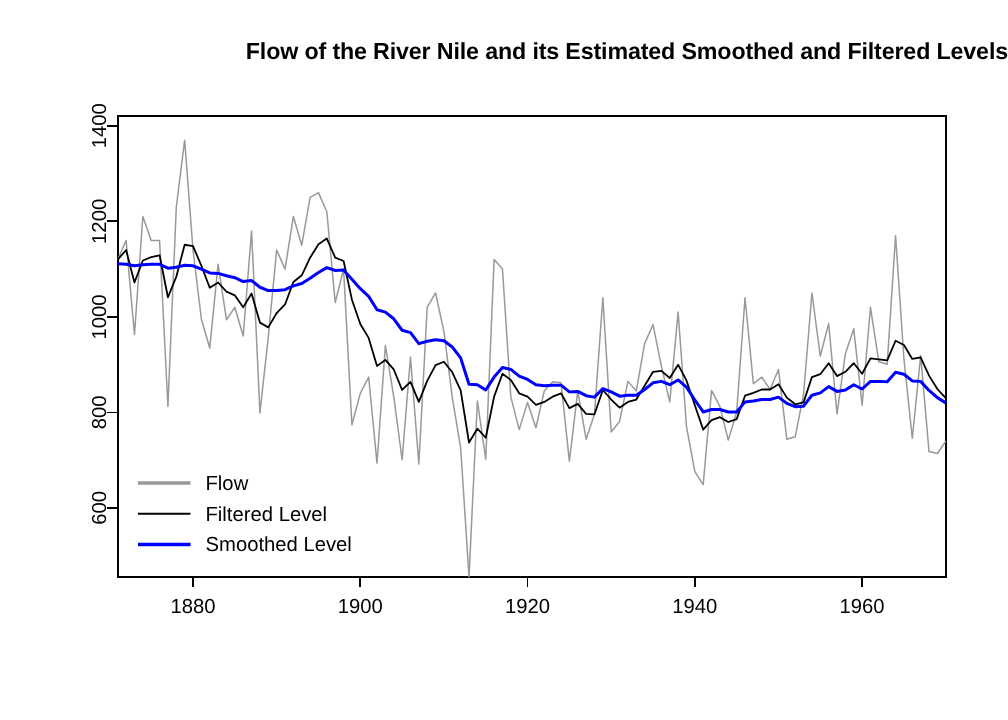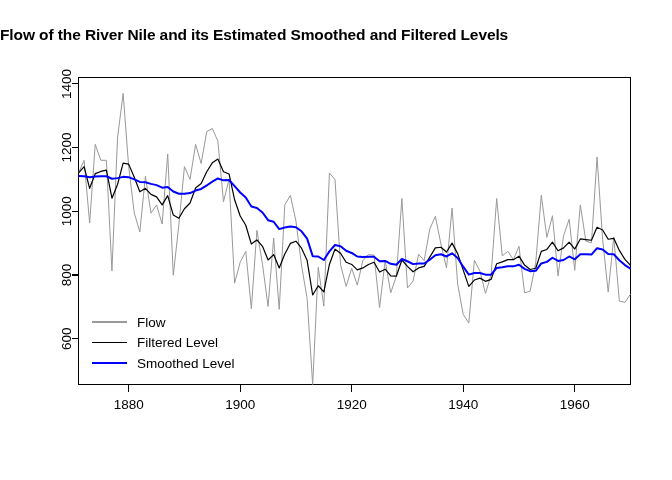--- a/index.html
+++ b/index.html
@@ -21,21 +21,21 @@
     top: 0;
     width: 672px;
     height: 480px;
     background: #ffffff;
   }
   #chart-title {
     position: absolute;
     left: 0;
     top: 26px;
     width: 672px;
-    text-align: left;
+    text-align: right;
     font-size: 15.5px;
     font-weight: bold;
     letter-spacing: -0.1px;
     white-space: nowrap;
     font-family: "Liberation Sans", sans-serif;
   }
   svg#plot {
     position: absolute;
     left: 0;
     top: 0;

